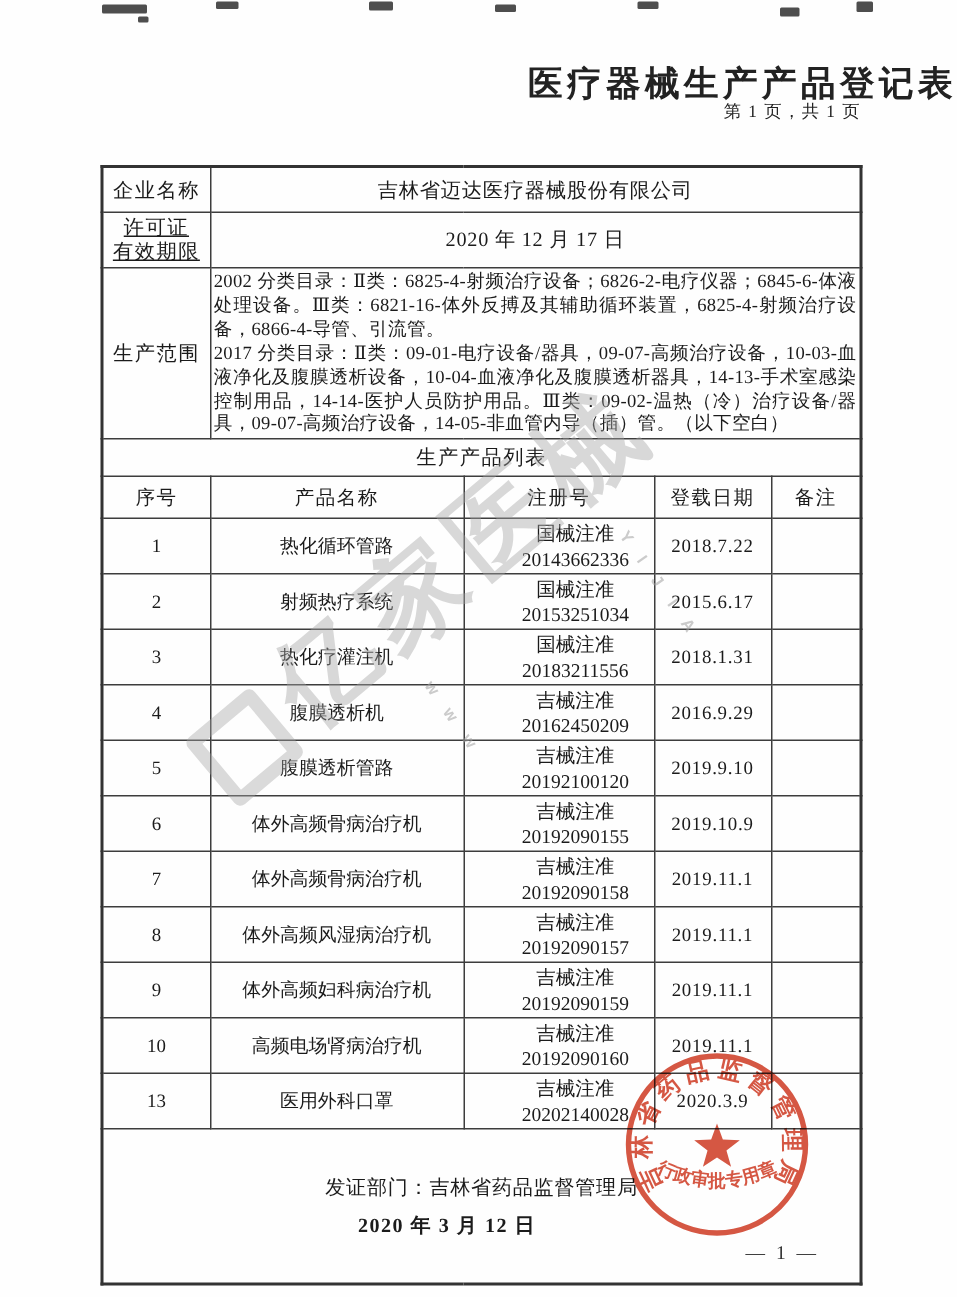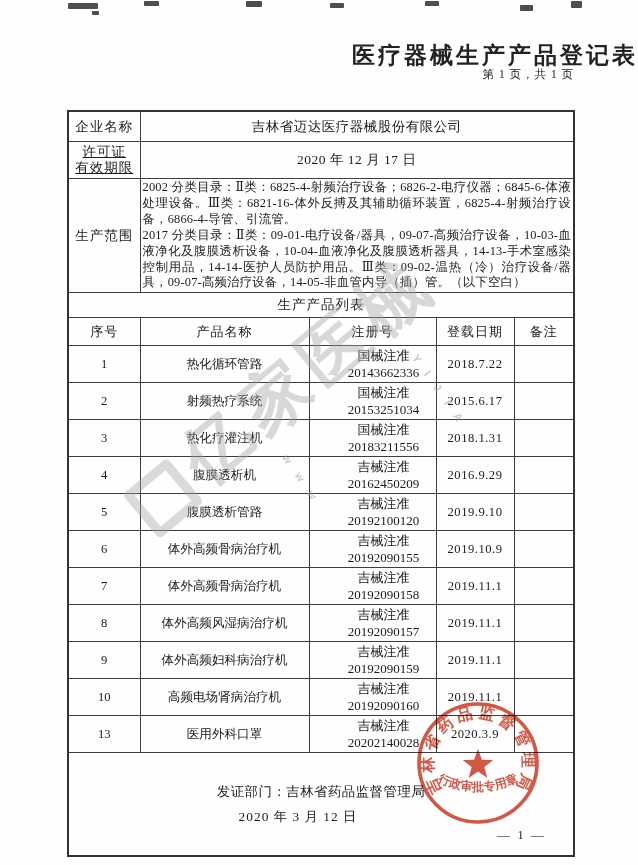--- a/index.html
+++ b/index.html
@@ -57,21 +57,21 @@
   tr.r-head td{height:25px;font-size:13px;letter-spacing:1px;}
   tr.p-row td{height:25px;font-size:12.6px;}
   tr.p-row td.c-reg{font-size:13px;padding-left:24px;}
   tr.p-row td.c-date{font-size:12.6px;letter-spacing:.5px;text-align:center;}
   td.footer-cell{
     height:100px;vertical-align:middle;
     text-align:right;padding:12px 24px 0 0;
     font-size:13.4px;
   }
   .issuer-line{letter-spacing:.5px;}
-  .date-line{margin:7px 46px 0 0;letter-spacing:1px;}
+  .date-line{margin:7px 46px 0 0;letter-spacing:1px;font-weight:bold;}
 
   .page-number{
     position:absolute;top:827px;right:92px;
     font-size:13px;letter-spacing:2px;color:#333;
   }
 
   
   .watermark{
     position:absolute;left:138px;top:468px;
     transform:rotate(-40deg);transform-origin:0 50%;

